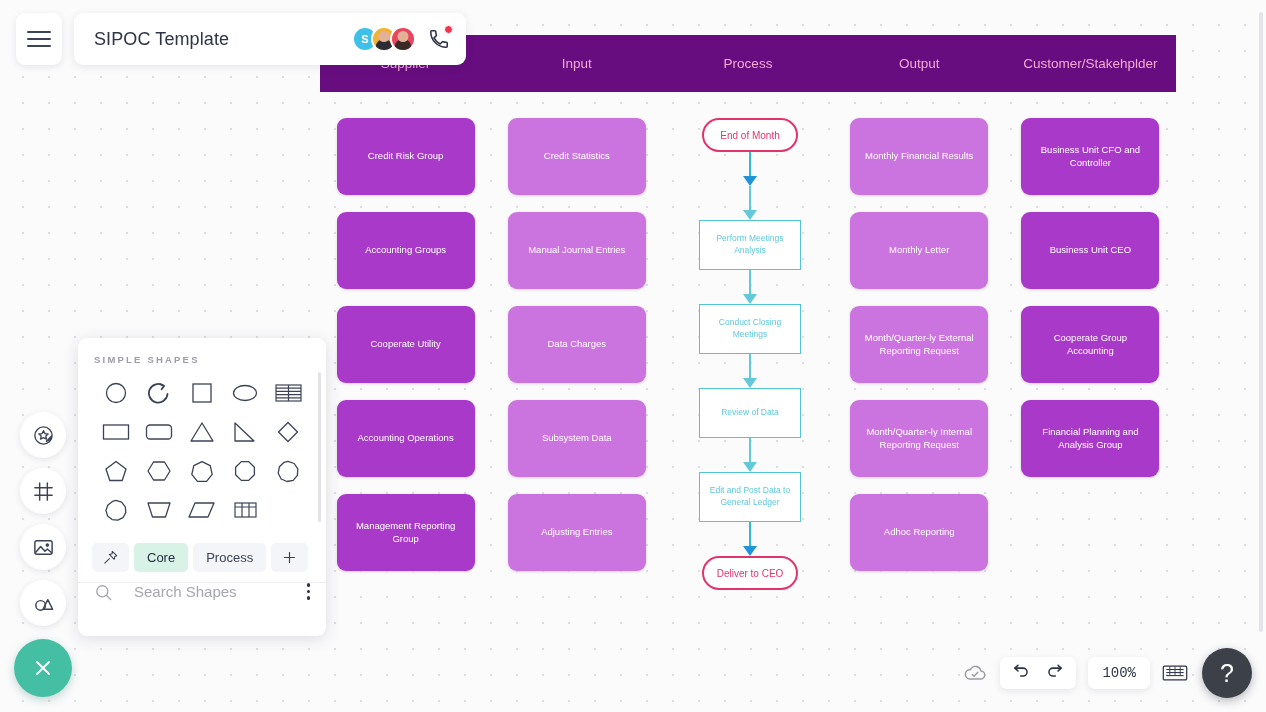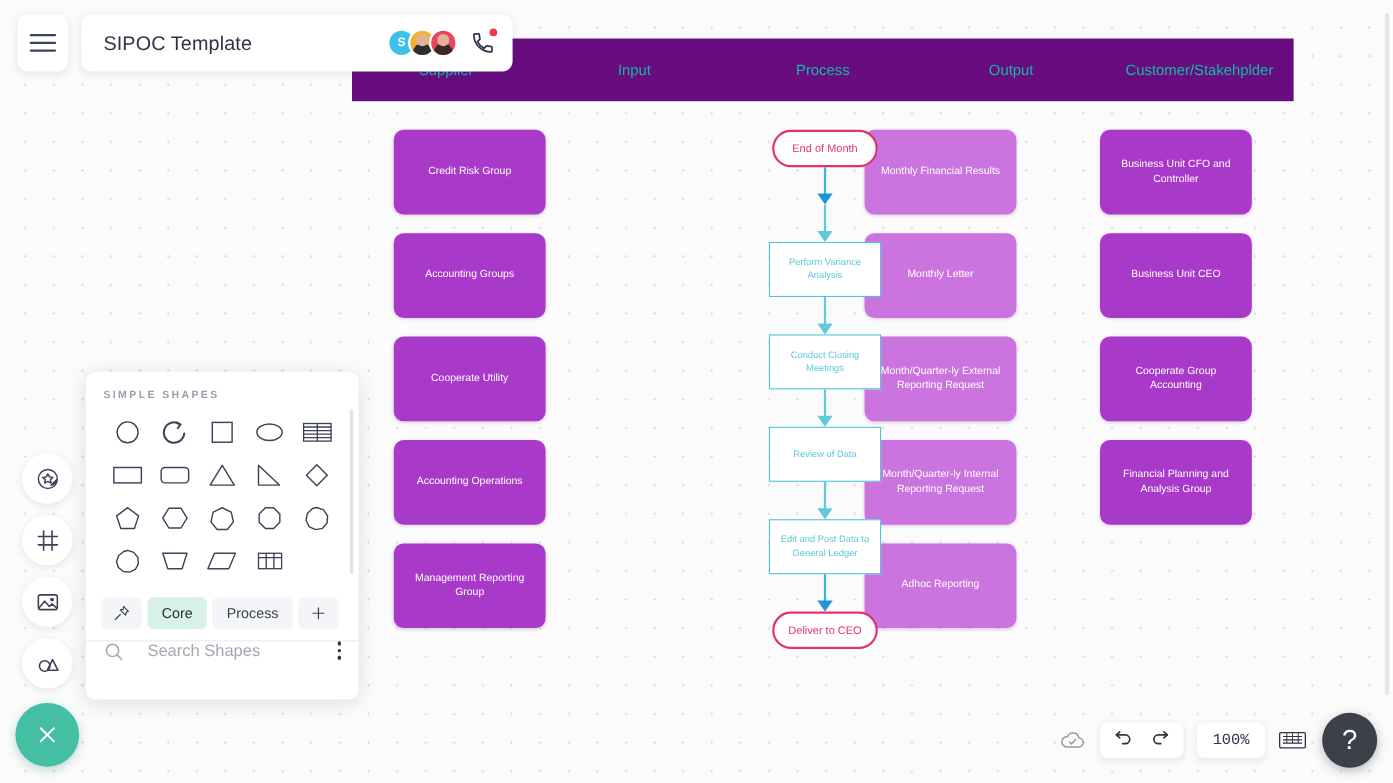--- a/index.html
+++ b/index.html
@@ -81,21 +81,21 @@
   }
   .sipoc-header {
     position: absolute; left: 320px; top: 35px;
     width: 856px; height: 57px;
     background: #670D80;
     display: flex;
     z-index: 5;
   }
   .sipoc-header .col {
     flex: 1; display: flex; align-items: center; justify-content: center;
-    color: #14b8a6; font-size: 13.5px;
+    color: #f9a8d4; font-size: 13.5px;
   }
   .sipoc-cols {
     position: absolute; left: 320px; top: 118px;
     width: 856px; display: flex;
   }
   .sipoc-col { flex: 1; display: flex; flex-direction: column; align-items: center; gap: 17px; }
   .card {
     width: 138px; height: 77px;
     border-radius: 9px;
     display: flex; align-items: center; justify-content: center;
@@ -263,20 +263,27 @@
   <div class="sipoc-cols">
 
     <div class="sipoc-col">
       <div class="card dark">Credit Risk Group</div>
       <div class="card dark">Accounting Groups</div>
       <div class="card dark">Cooperate Utility</div>
       <div class="card dark">Accounting Operations</div>
       <div class="card dark">Management Reporting Group</div>
     </div>
 
+    <div class="sipoc-col">
+      <div class="card light">Credit Statistics</div>
+      <div class="card light">Manual Journal Entries</div>
+      <div class="card light">Data Charges</div>
+      <div class="card light">Subsystem Data</div>
+      <div class="card light">Adjusting Entries</div>
+    </div>
 
     <div class="sipoc-col"></div>
 
     <div class="sipoc-col">
       <div class="card light">Monthly Financial Results</div>
       <div class="card light">Monthly Letter</div>
       <div class="card light">Month/Quarter-ly External Reporting Request</div>
       <div class="card light">Month/Quarter-ly Internal Reporting Request</div>
       <div class="card light">Adhoc Reporting</div>
     </div>
@@ -293,21 +300,21 @@
   <div class="flow">
     <div class="fl-term">End of Month</div>
     <div class="fl-arrow">
         <i></i>
         <b></b>
       </div>
     <div class="fl-arrow teal">
         <i></i>
         <b></b>
       </div>
-    <div class="fl-box">Perform Variance Analysis</div>
+    <div class="fl-box">Perform Meetings Analysis</div>
     <div class="fl-arrow teal">
         <i></i>
         <b></b>
       </div>
     <div class="fl-box">Conduct Closing Meetings</div>
     <div class="fl-arrow teal">
         <i></i>
         <b></b>
       </div>
     <div class="fl-box">Review of Data</div>

